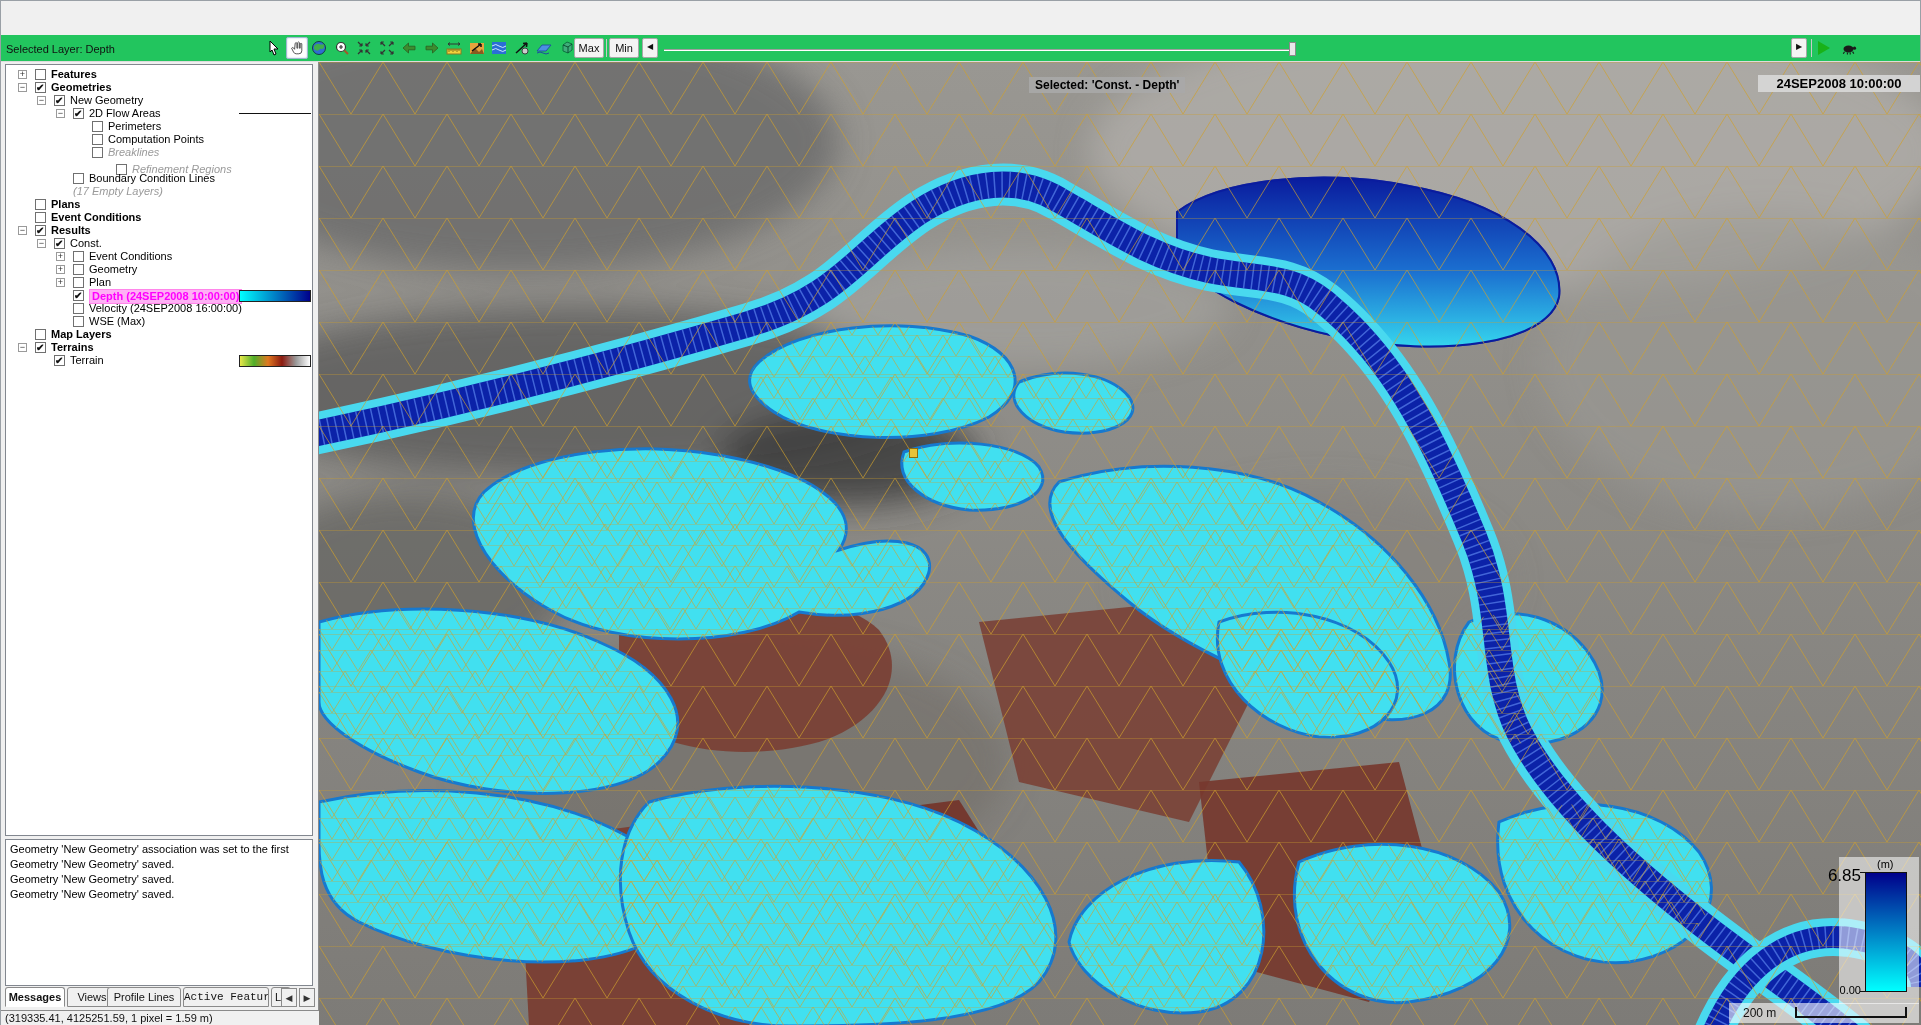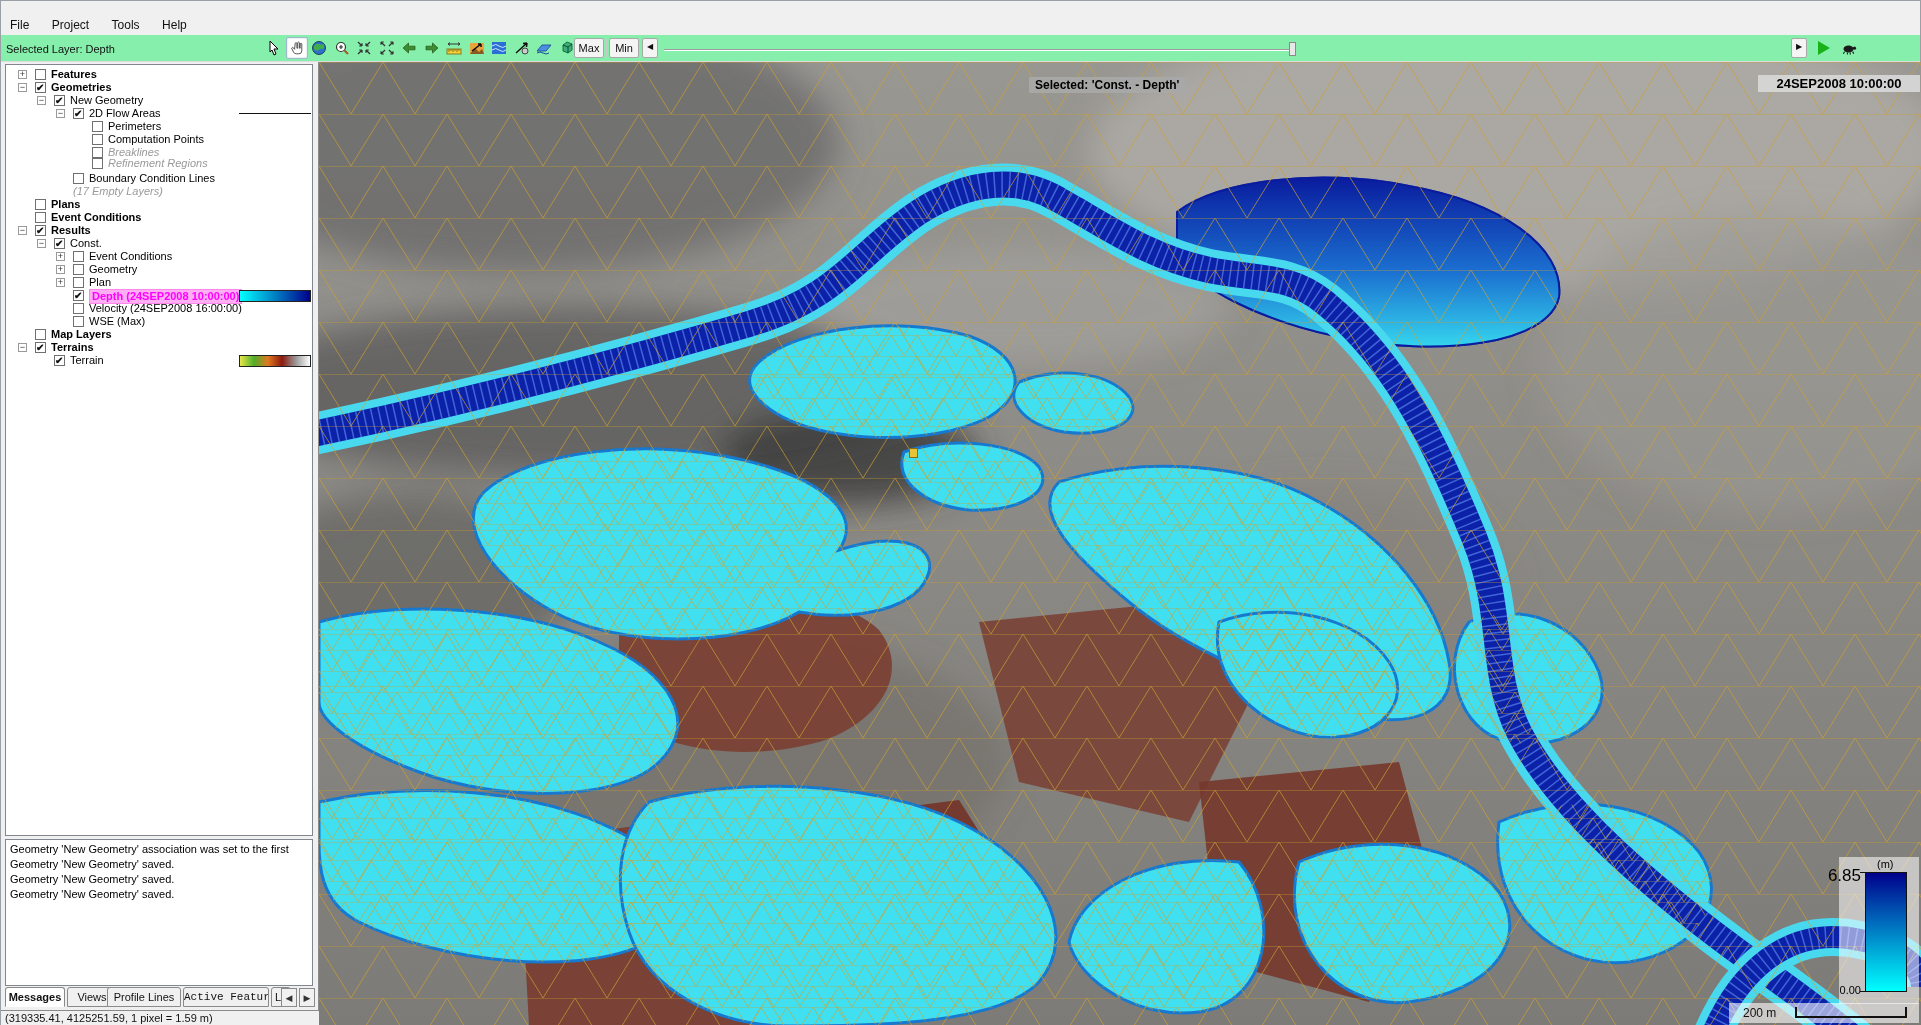--- a/index.html
+++ b/index.html
@@ -18,21 +18,21 @@
   .winbtn .mline { position:absolute; left:11px; top:7px; width:11px; height:1px; background:#111; }
   .winbtn .mbox  { position:absolute; left:12px; top:3px; width:9px; height:8px; border:1px solid #111; }
   .winbtn .xgl   { font-size:11px; line-height:14px; }
 
   
   .menubar { position:absolute; left:0; top:14px; width:100%; height:20px;
     background:#f0f0f0; }
   .menu-item { display:inline-block; padding:3px 9px 0 9px; font-size:12px; color:#111; height:20px; }
 
   
-  .toolbar { position:absolute; left:0; top:34px; width:100%; height:27px; background:#86efac;
+  .toolbar { position:absolute; left:0; top:34px; width:100%; height:27px; background:#22c55e;
     border-bottom:1px solid #dcdcdc; }
   .sel-layer { position:absolute; left:5px; top:8px; font-size:11px; color:#111; }
   .tbtn { position:absolute; top:2px; width:22px; height:22px; border:1px solid transparent;
     border-radius:2px; }
   .tbtn svg { position:absolute; left:2px; top:2px; width:16px; height:16px; }
   .tbtn.active { background:#ffffff; border-color:#9fb7cf; box-shadow:inset 0 0 2px #b8cce0; }
   .txtbtn { position:absolute; top:3px; height:20px; font-size:11px; color:#111;
     background:#f4f4f4; border:1px solid #a8a8a8; border-radius:2px; text-align:center; padding-top:3px; }
   .tsep { position:absolute; top:4px; width:1px; height:18px; background:#c9c9c9; }
   .groove { position:absolute; top:14px; height:2px; background:#fff;
@@ -97,26 +97,20 @@
     border-left:2px solid #111; border-right:2px solid #111; border-bottom:2px solid #111; }
   .map-marker { position:absolute; left:590px; top:386px; width:9px; height:10px;
     background:#e7c437; border:1px solid #8a6d10; }
 </style>
 </head>
 <body>
 
 <div class="window">
 
 
-  <div class="menubar">
-    <span class="menu-item">File</span>
-    <span class="menu-item">Project</span>
-    <span class="menu-item">Tools</span>
-    <span class="menu-item">Help</span>
-  </div>
 
   <div class="toolbar">
     <span class="sel-layer">Selected Layer: Depth</span>
     <div id="toolicons">
         <div class="tbtn" style="left: 262px;">
           <svg viewBox="0 0 16 16">
             <path d="M4 1 L12 9 L8 9 L10 14 L8 15 L6 10 L4 12 Z" fill="#fff" stroke="#000" stroke-width="1"></path>
           </svg>
         </div>
         <div class="tbtn active" style="left: 284.5px;">
@@ -247,21 +241,21 @@
           <span class="tlabel" style="left: 102px;">Perimeters</span>
         </div>
         <div class="trow" style="top: 68px;">
           <div class="tcb" style="left: 86px;"></div>
           <span class="tlabel" style="left: 102px;">Computation Points</span>
         </div>
         <div class="trow" style="top: 81px;">
           <div class="tcb" style="left: 86px;"></div>
           <span class="tlabel italic gray" style="left: 102px;">Breaklines</span>
         </div>
-        <div class="trow" style="top: 92px;">
+        <div class="trow" style="top: 98px; margin-left: 24px;">
           <div class="tcb" style="left: 86px;"></div>
           <span class="tlabel italic gray" style="left: 102px;">Refinement Regions</span>
         </div>
         <div class="trow" style="top: 107px;">
           <div class="tcb" style="left: 67px;"></div>
           <span class="tlabel" style="left: 83px;">Boundary Condition Lines</span>
         </div>
         <div class="trow" style="top: 120px;">
           <span class="tlabel italic gray" style="left: 67px;">(17 Empty Layers)</span>
         </div>

